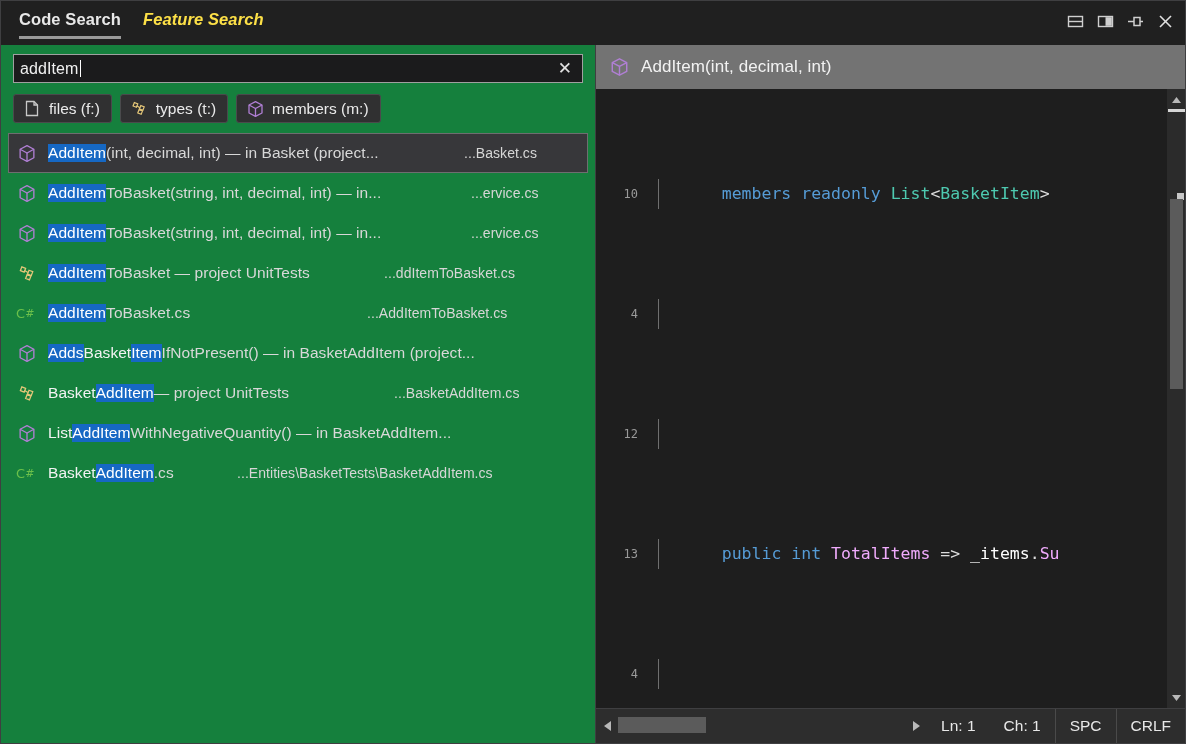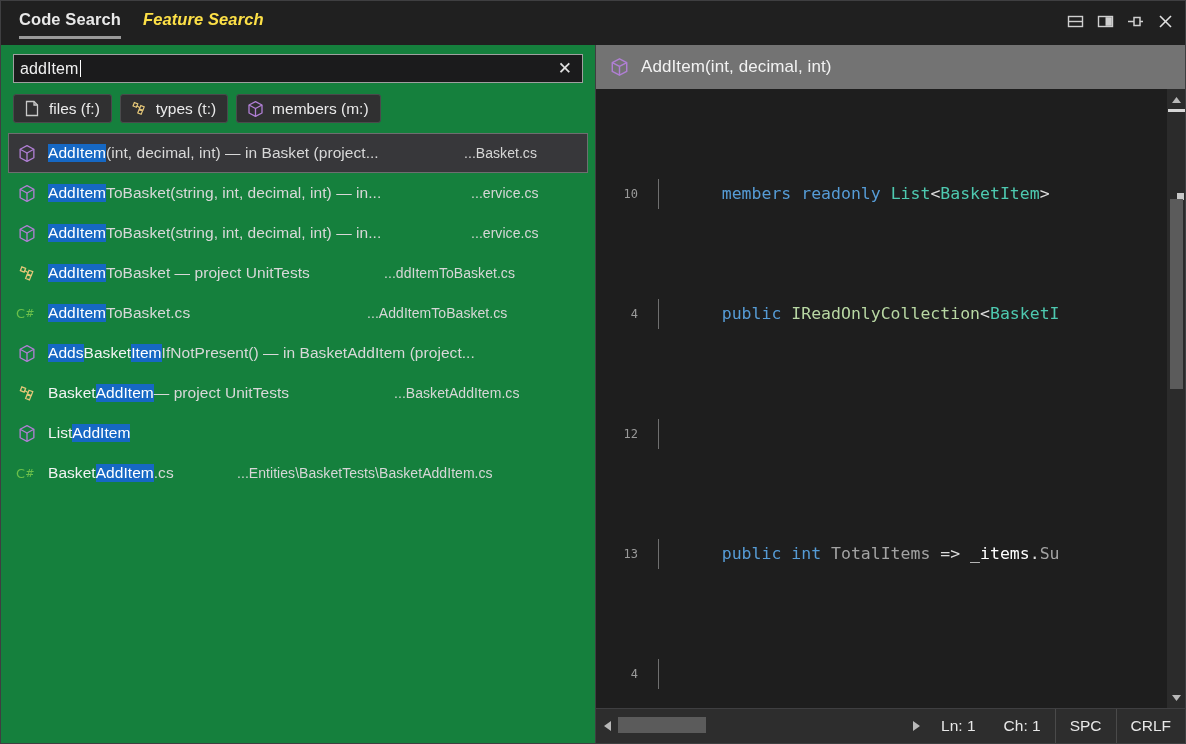--- a/index.html
+++ b/index.html
@@ -318,21 +318,21 @@
     flex: 1 1 auto;
     white-space: pre;
     position: relative;
     padding-left: 0;
   }
 
   
   .kw   { color: #569CD6; }
   .typ  { color: #4EC9B0; }
   .iface{ color: #B8D7A3; }
-  .mth  { color: #a3a3a3; }
+  .mth  { color: #f0abfc; }
   .var  { color: #ffffff; }
   .pl   { color: #DCDCDC; }
   .op   { color: #DCDCDC; }
 
   
   .vscroll {
     position: absolute;
     right: 0;
     top: 0;
     bottom: 0;
@@ -653,20 +653,21 @@
                 <g stroke="#b07fd4" stroke-width="1.25" fill="none" stroke-linejoin="round">
                   <path d="M8.5 1.6 L15 5 V13 L8.5 16.4 L2 13 V5 Z"></path>
                   <path d="M2 5 L8.5 8.5 L15 5"></path>
                   <path d="M8.5 8.5 V16.4"></path>
                 </g>
               </svg>
           </span>
           <span class="rowmain">
               <span>List</span>
               <span class="hl">AddItem</span>
+              <span class="dim">WithNegativeQuantity() — in BasketAddItem...</span>
             </span>
         </div>
 
         <div class="resultrow">
           <span class="rowicon">
             <svg width="24" height="18" viewBox="0 0 24 18">
               <text x="0" y="14" font-family="DejaVu Sans, sans-serif" font-size="14" fill="#6cc04a">C</text>
               <text x="10" y="13" font-family="DejaVu Sans, sans-serif" font-size="12" fill="#6cc04a">#</text>
             </svg>
           </span>
@@ -695,21 +696,21 @@
         </span>
         <span class="hdrtitle">AddItem(int, decimal, int)</span>
       </div>
 
       <div class="codearea">
         <div class="codescroll">
           <div class="codelines">
 
             <div class="cline"><span class="lnum">10</span><span class="gutter"><i class="vbar"></i></span><span class="ctext"><span class="kw">    members readonly </span><span class="typ">List</span><span class="pl">&lt;</span><span class="typ">BasketItem</span><span class="pl">&gt;</span></span></div>
 
-            <div class="cline"><span class="lnum">4</span><span class="gutter"><i class="vbar"></i></span><span class="ctext"><span class="kw">    public </span><span class="iface">IReadOnlyCollection</span><span class="pl">&lt;</span><span class="typ">BasketI</span></span></div>
+            <div class="cline"><span class="lnum">4</span><span class="gutter"><i class="vbar"></i></span></div>
 
             <div class="cline"><span class="lnum">12</span><span class="gutter"><i class="vbar"></i></span><span class="ctext"></span></div>
 
             <div class="cline"><span class="lnum">13</span><span class="gutter"><i class="vbar"></i></span><span class="ctext"><span class="kw">    public int </span><span class="mth">TotalItems </span><span class="op">=&gt; </span><span class="var">_items</span><span class="pl">.</span><span class="mth">Su</span></span></div>
 
             <div class="cline"><span class="lnum">4</span><span class="gutter"><i class="vbar"></i></span><span class="ctext"></span></div>
 
             
 
             

